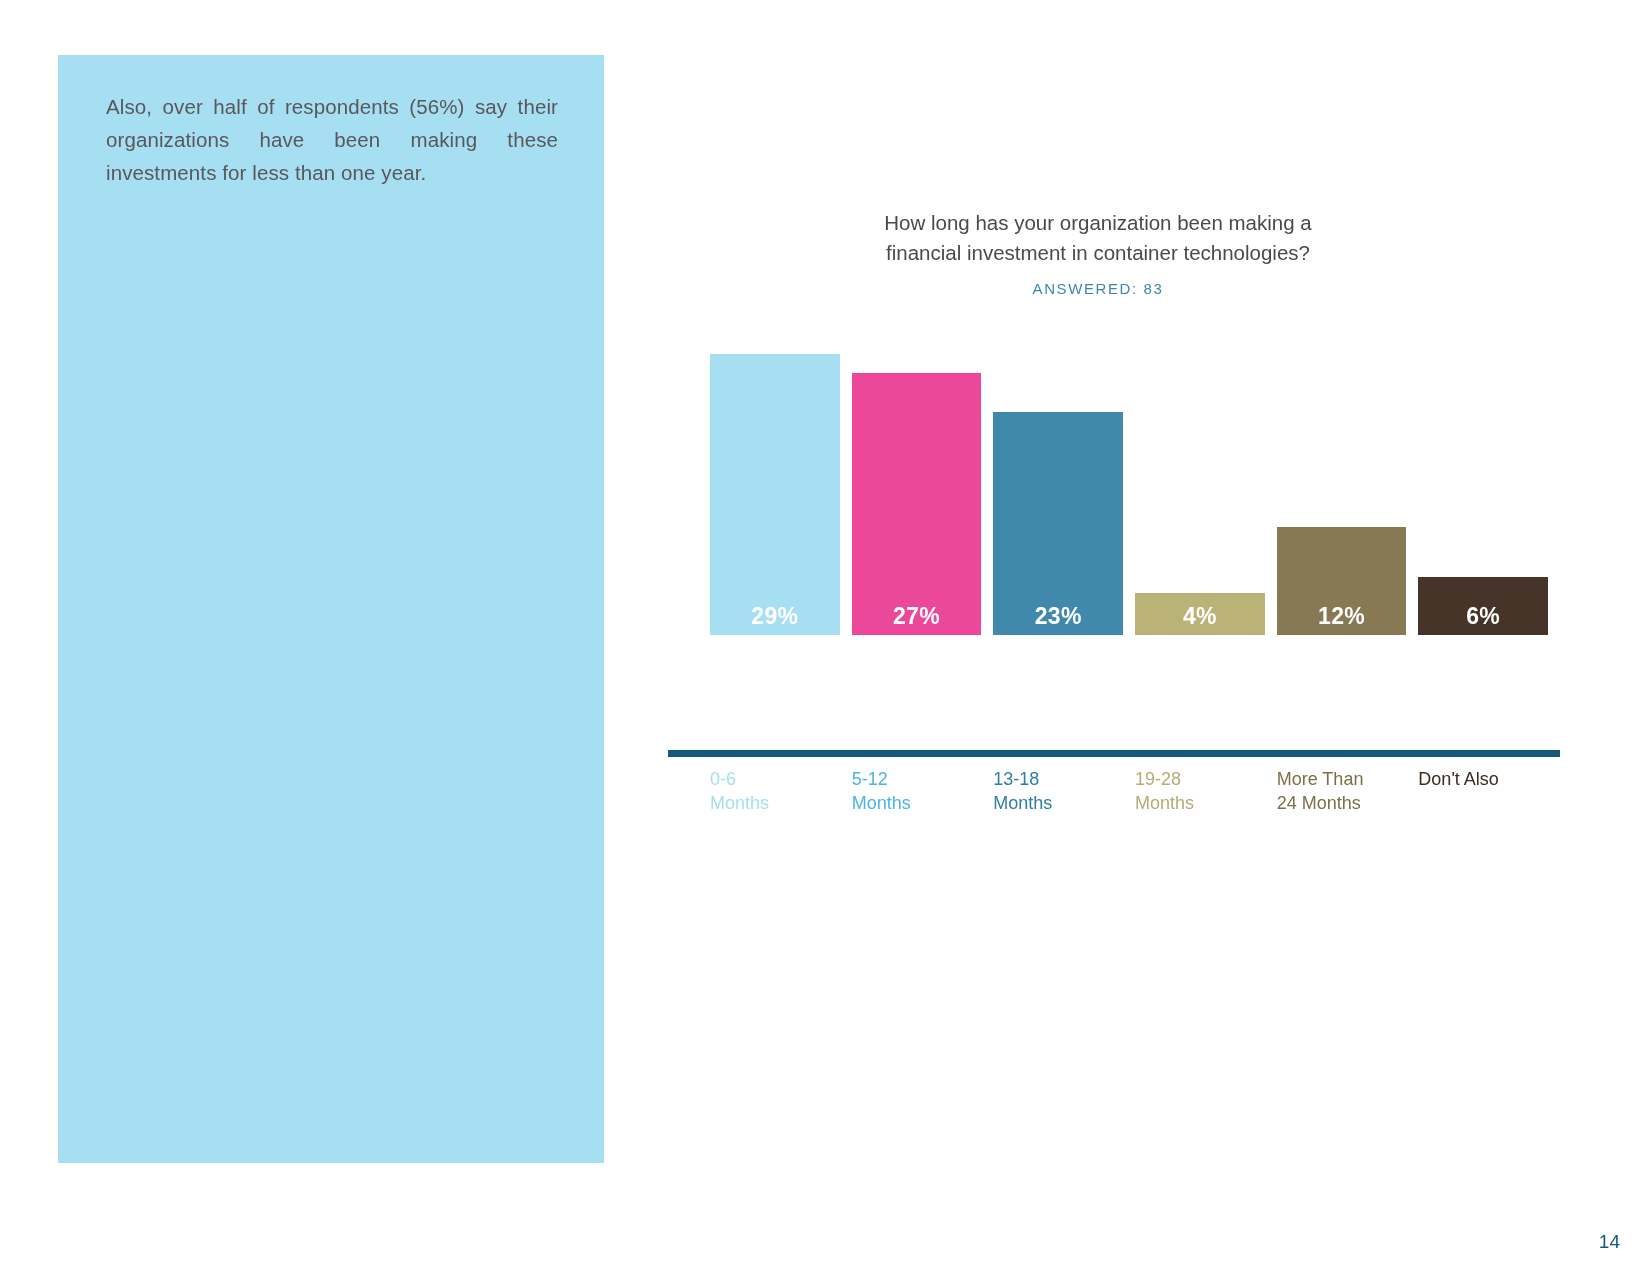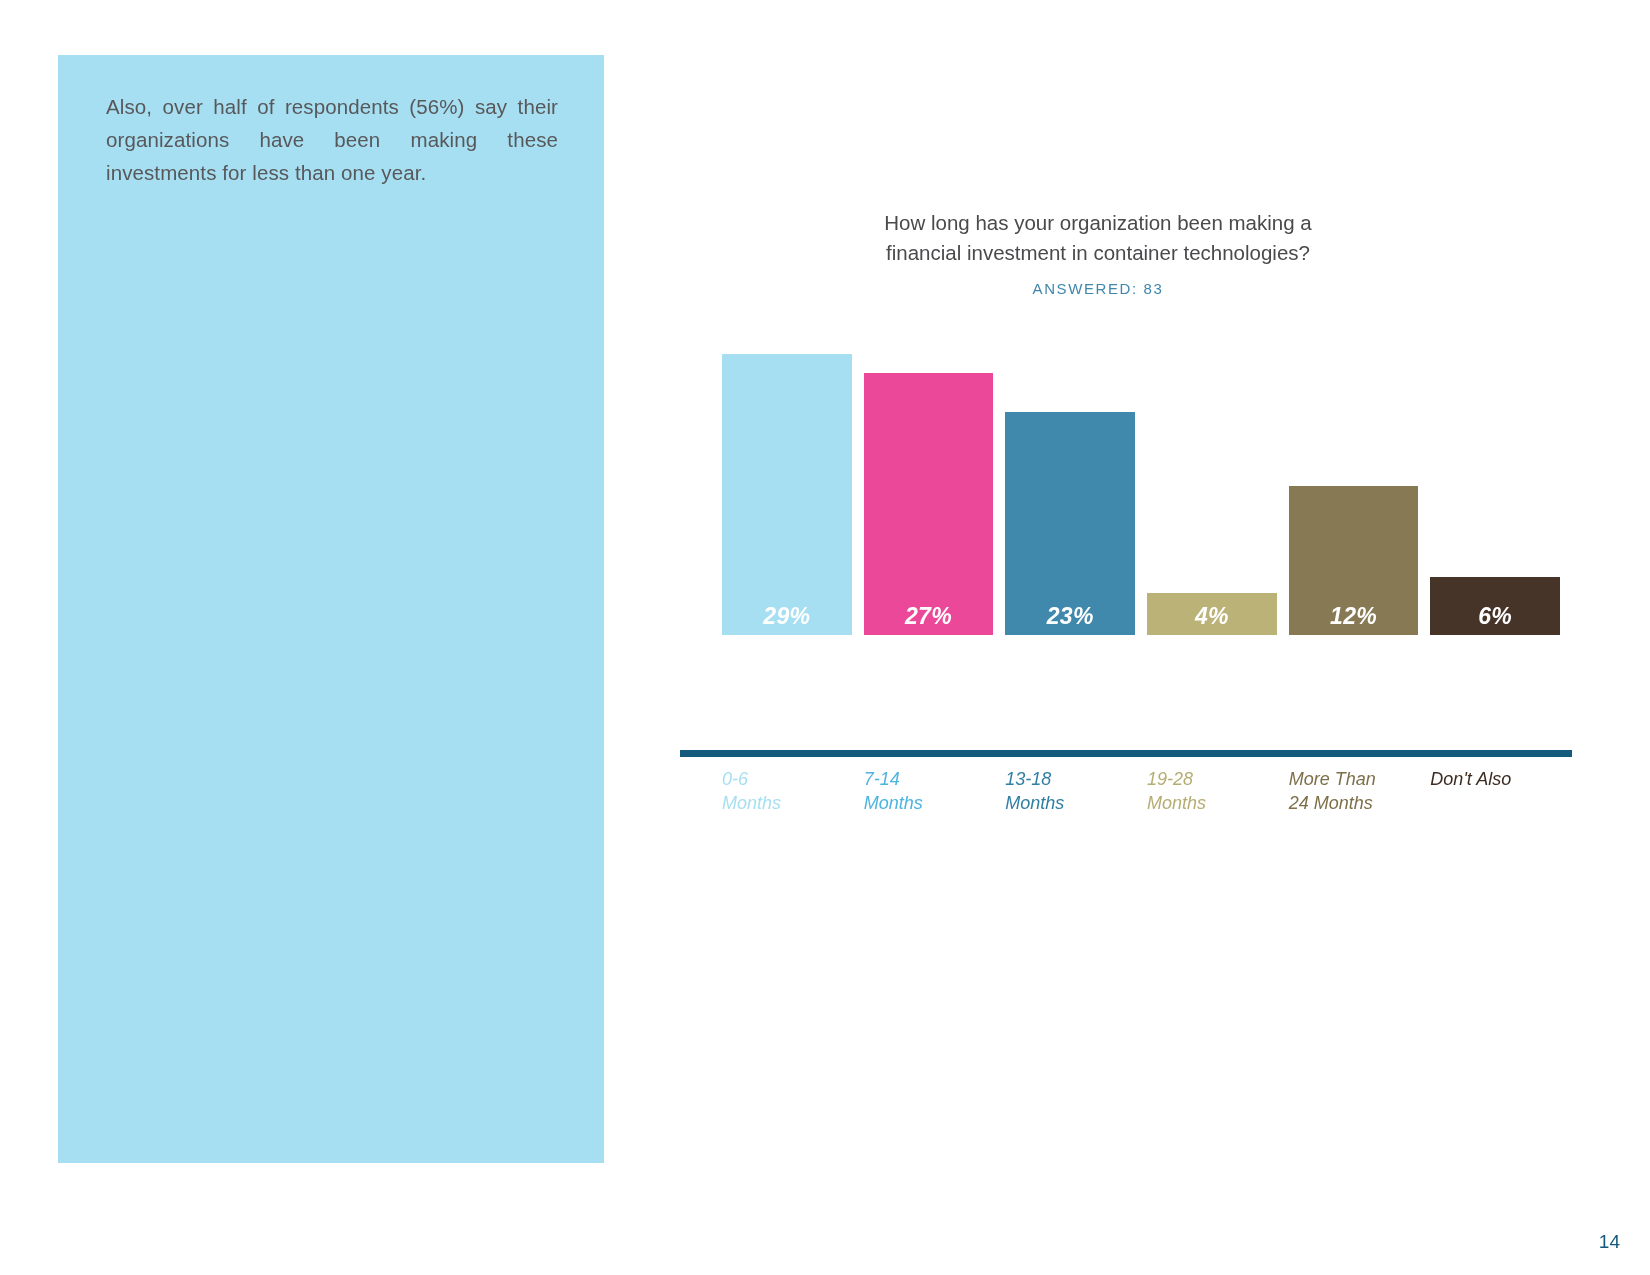--- a/index.html
+++ b/index.html
@@ -64,25 +64,24 @@
     text-align: center;
     font-size: 15px;
     letter-spacing: 1.6px;
     color: #3f86ab;
     font-weight: 400;
   }
 
   
   #plot {
     position: absolute;
-    left: 12px;
+    left: 0px;
     top: 115px;
     width: 900px;
     height: 320px;
-    font-style: italic;
   }
   #bars {
     position: absolute;
     left: 0;
     bottom: 0;
     width: 900px;
     height: 310px;
     display: flex;
     align-items: flex-end;
   }
@@ -175,38 +174,38 @@
           <div class="bar" style="background: rgb(65, 137, 172); height: 222.812px;">
             <span class="bar-value">23%</span>
           </div>
         </div>
         <div class="bar-slot">
           <div class="bar" style="background: rgb(186, 178, 119); height: 42px;">
             <span class="bar-value">4%</span>
           </div>
         </div>
         <div class="bar-slot">
-          <div class="bar" style="background: rgb(135, 121, 83); height: 149px;">
+          <div class="bar" style="background: rgb(135, 121, 83); height: 108px;">
             <span class="bar-value">12%</span>
           </div>
         </div>
         <div class="bar-slot">
           <div class="bar" style="background: rgb(71, 52, 40); height: 58.125px;">
             <span class="bar-value">6%</span>
           </div>
         </div>
       </div>
     <div id="axis-line"></div>
     <div id="xlabels">
         <div class="xlabel" style="color: rgb(166, 223, 241);">
           <div>0-6</div>
           <div>Months</div>
         </div>
         <div class="xlabel" style="color: rgb(77, 180, 224);">
-          <div>7-14</div>
+          <div>5-12</div>
           <div>Months</div>
         </div>
         <div class="xlabel" style="color: rgb(47, 126, 164);">
           <div>13-18</div>
           <div>Months</div>
         </div>
         <div class="xlabel" style="color: rgb(181, 173, 114);">
           <div>19-28</div>
           <div>Months</div>
         </div>

